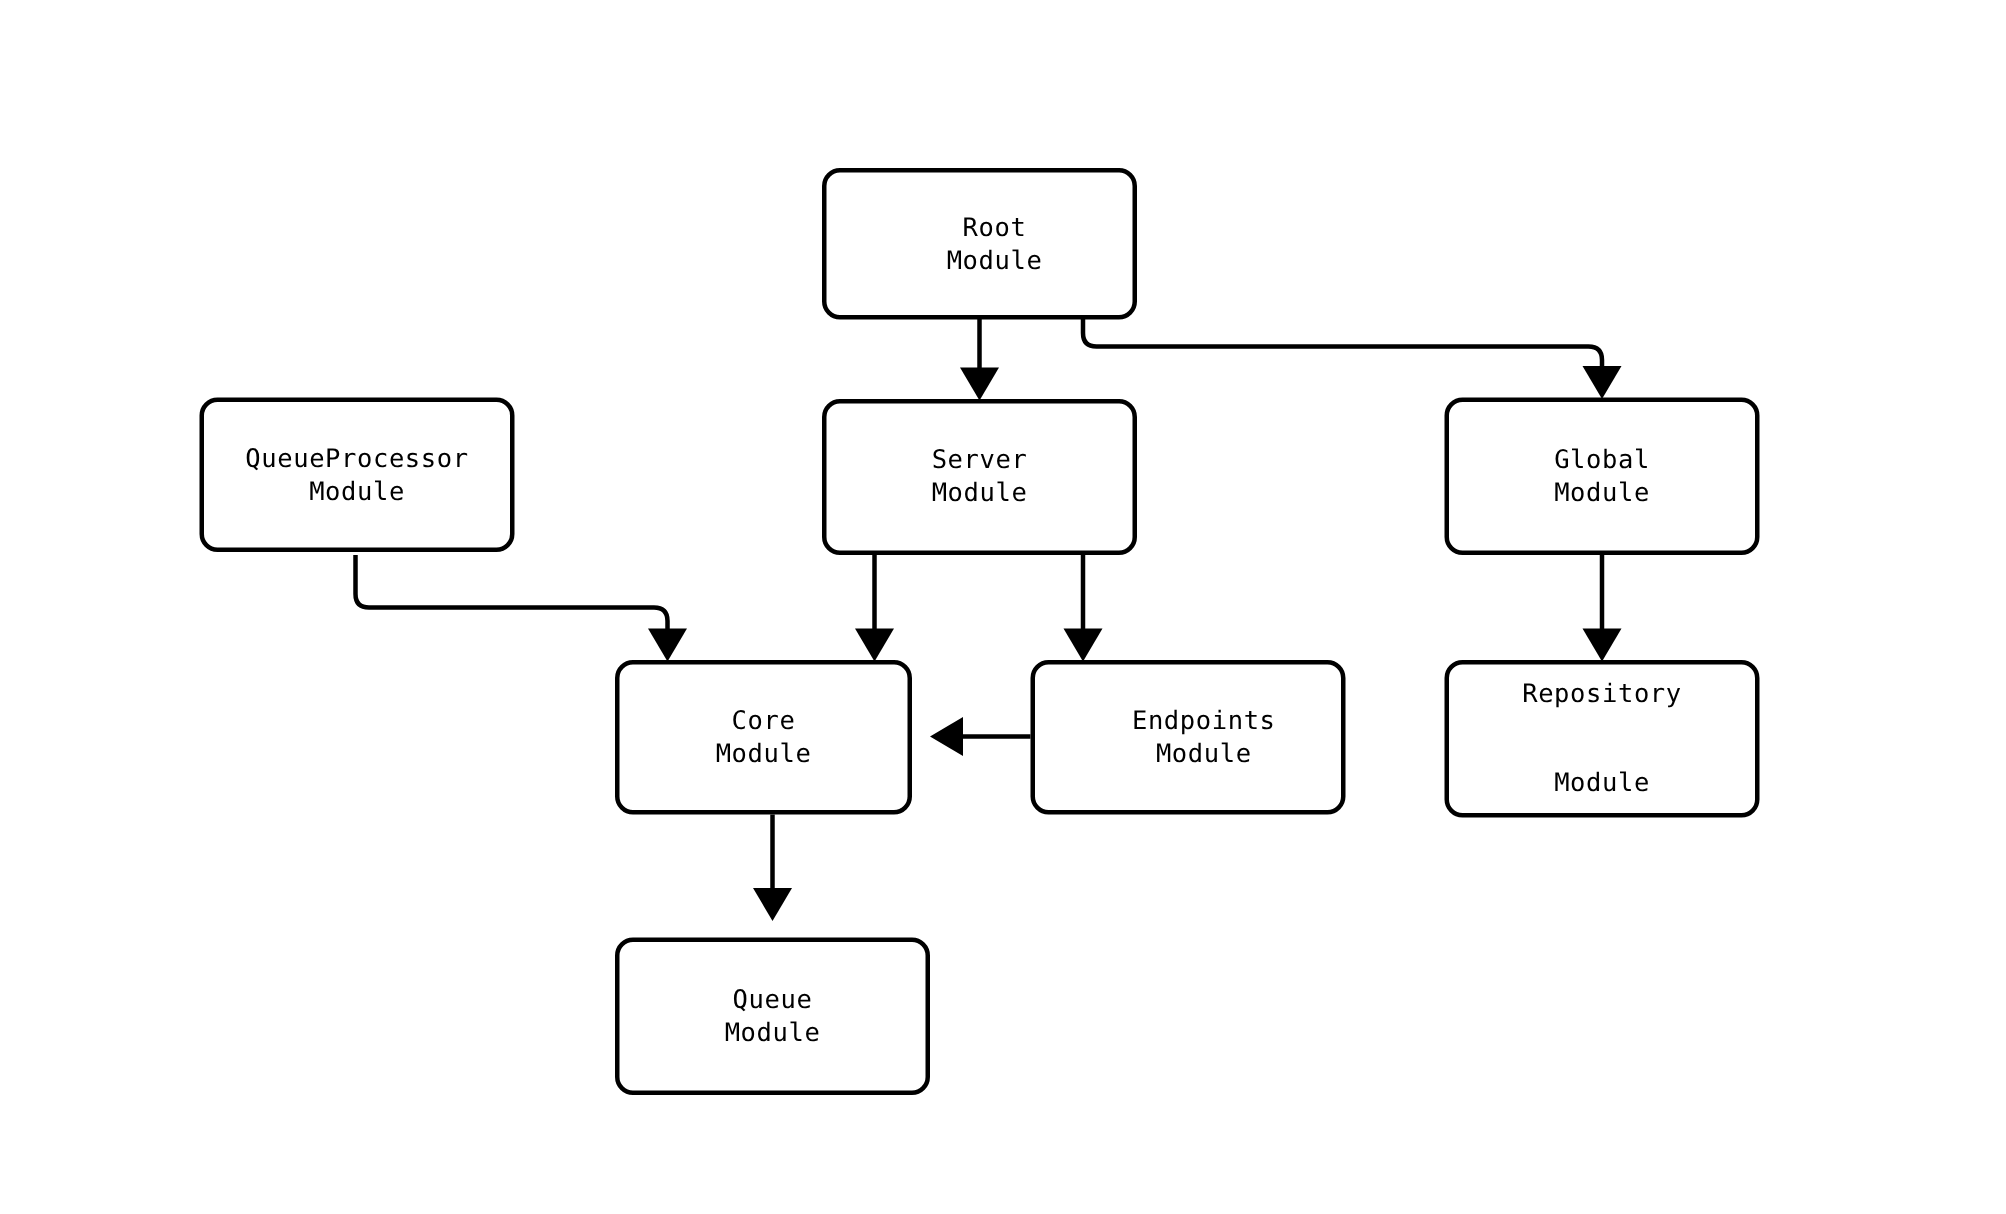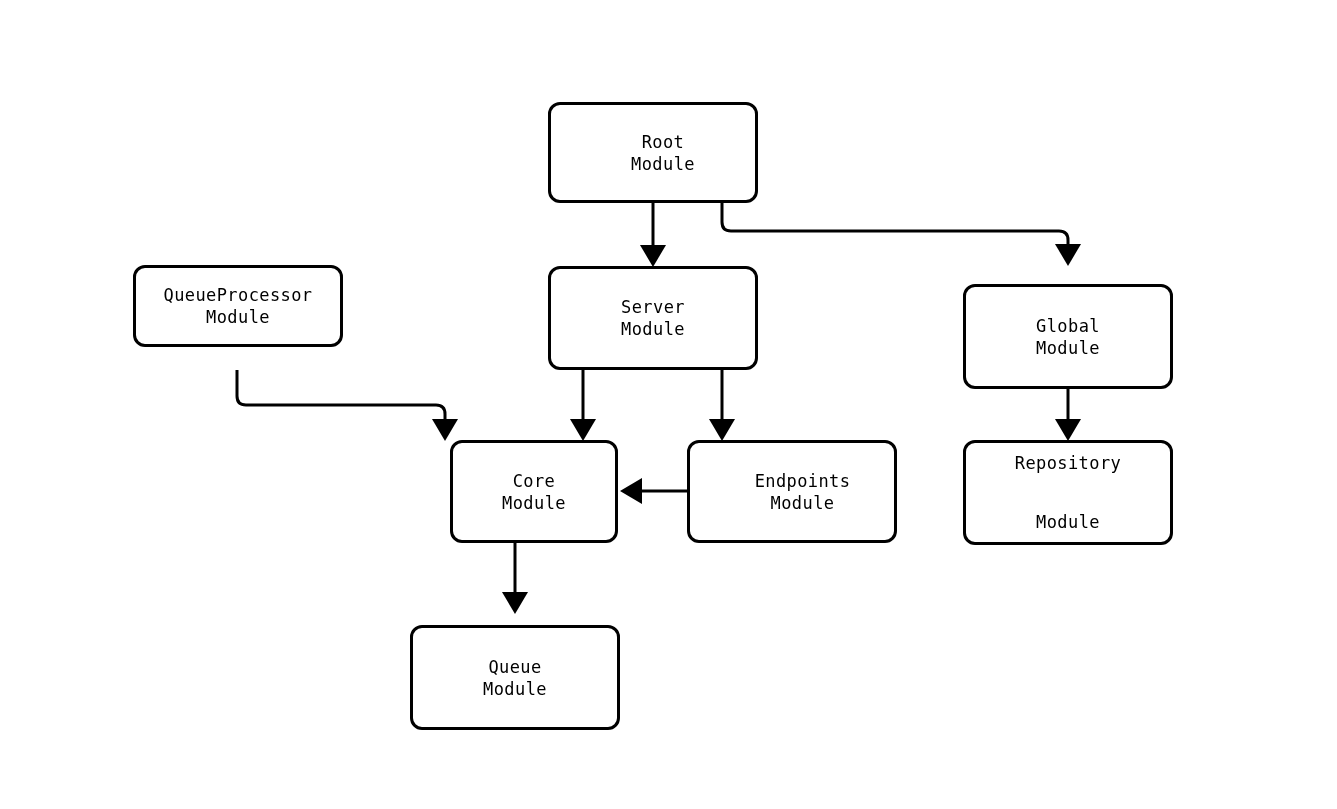--- a/index.html
+++ b/index.html
@@ -90,41 +90,41 @@
         <polygon points="620,491 642,478 642,504" fill="#000000" stroke="none"></polygon>
       </g>
 
       <g>
         <path d="M 515 543 L 515 600"></path>
         <polygon points="515,614 502,592 528,592" fill="#000000" stroke="none"></polygon>
       </g>
     </g>
   </svg>
 
-  <div class="node" style="left:548px; top:102px; width:210px; height:101px;padding-left:20px;">
+  <div class="node" style="left:548px; top:112px; width:210px; height:101px;padding-left:20px;">
     <div class="node-label">Root</div>
     <div class="node-label">Module</div>
   </div>
 
-  <div class="node" style="left:133px; top:265px; width:210px; height:82px;">
+  <div class="node" style="left:133px; top:265px; width:210px; height:103px;">
     <div class="node-label">QueueProcessor</div>
     <div class="node-label">Module</div>
   </div>
 
   <div class="node" style="left:548px; top:266px; width:210px; height:104px;align-items:center;">
     <div class="node-label">Server</div>
     <div class="node-label">Module</div>
   </div>
 
-  <div class="node" style="left:963px; top:265px; width:210px; height:105px;margin-top:19px;">
+  <div class="node" style="left:963px; top:265px; width:210px; height:105px;">
     <div class="node-label">Global</div>
     <div class="node-label">Module</div>
   </div>
 
-  <div class="node" style="left:410px; top:440px; width:168px; height:103px;margin-left:40px;">
+  <div class="node" style="left:410px; top:440px; width:198px; height:103px;">
     <div class="node-label">Core</div>
     <div class="node-label">Module</div>
   </div>
 
   <div class="node" style="left:687px; top:440px; width:210px; height:103px;padding-left:21px;">
     <div class="node-label">Endpoints</div>
     <div class="node-label">Module</div>
   </div>
 
   <div class="node" style="left:963px; top:440px; width:210px; height:105px;gap:37px;">

